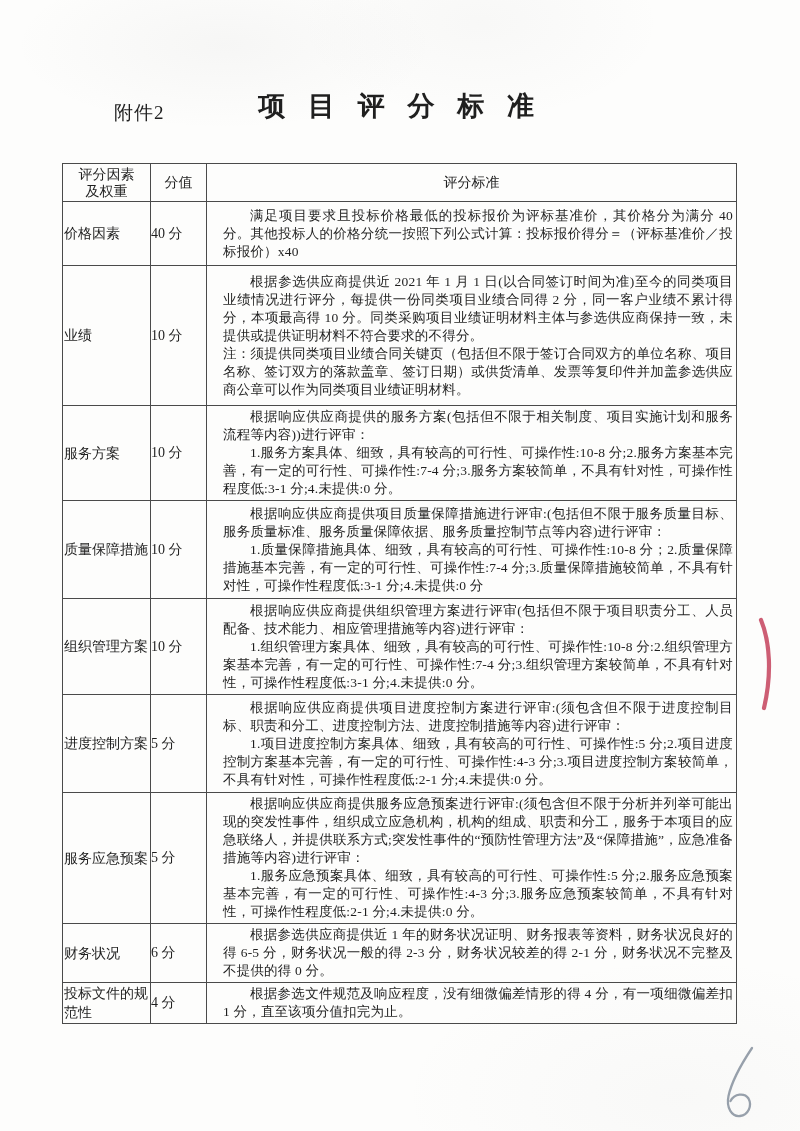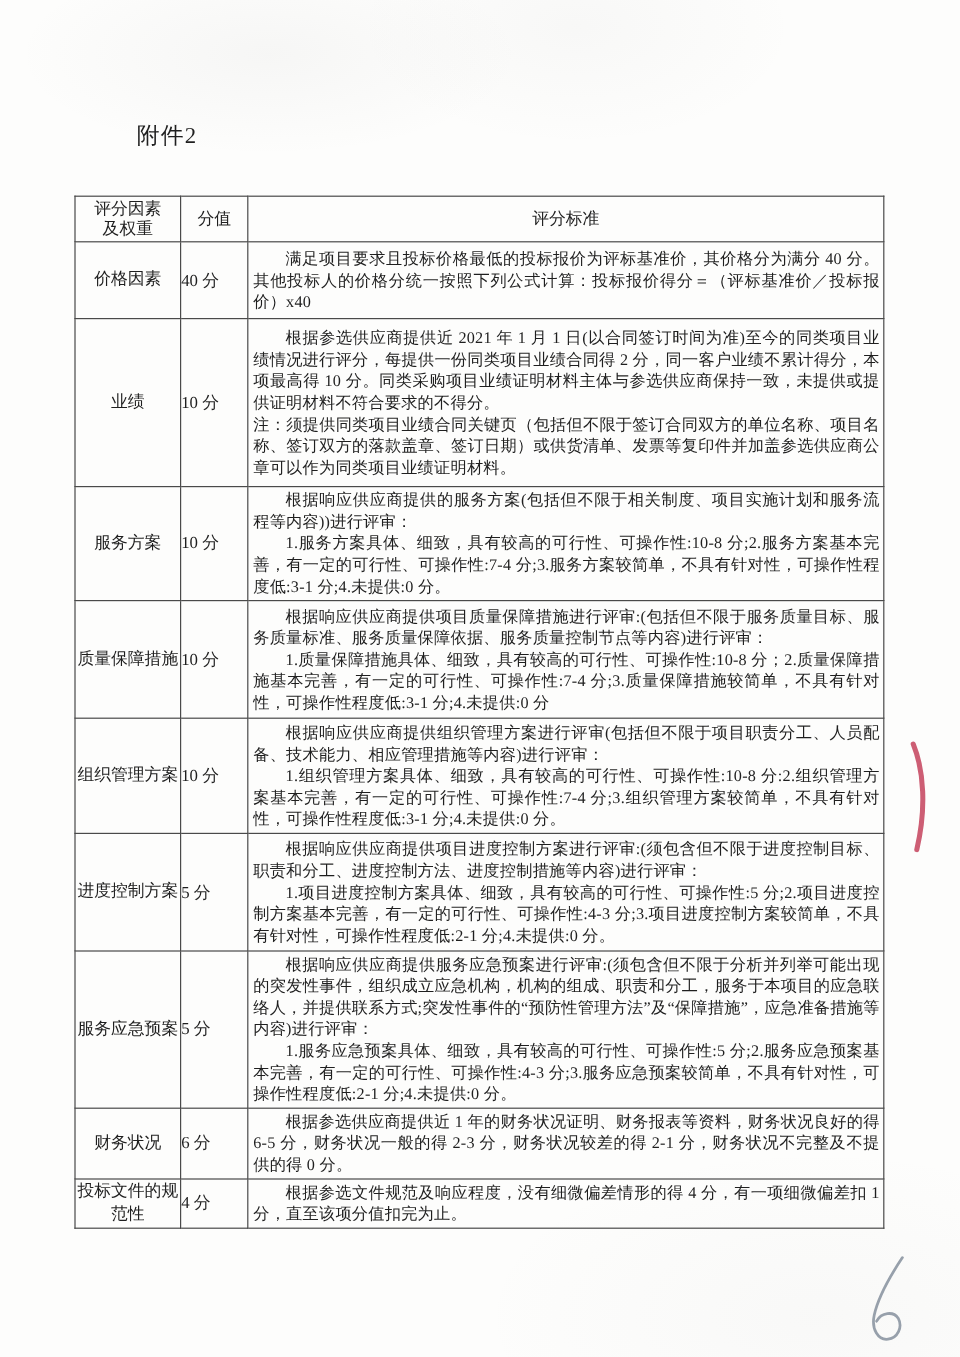--- a/index.html
+++ b/index.html
@@ -41,27 +41,27 @@
   .scoring-table col.c-score{width:56px;}
   .scoring-table th,.scoring-table td{
     border:1px solid var(--border);
     vertical-align:middle;
     font-weight:normal;
   }
   .scoring-table thead tr{height:38px;}
   .scoring-table th{font-size:14px;text-align:center;}
   .scoring-table th.factor-h{padding:0 9px;line-height:17px;}
   td.factor-cell{
-    font-size:14px;text-align:center;
+    font-size:14px;
     padding:0 1px;line-height:19px;
   }
   td.score-cell{font-size:14px;text-align:left;padding:0;}
   td.criteria-cell{
     font-size:13.5px;line-height:18px;
-    padding:2px 3px 2px 4px;
+    padding:2px 3px 2px 16px;
     letter-spacing:0.2px;
     text-align:justify;
   }
   td.criteria-cell p{margin:0;}
   td.criteria-cell p.indent{text-indent:2em;}
   
   tbody tr:nth-child(1){height:64px;}
   tbody tr:nth-child(2){height:140px;}
   tbody tr:nth-child(3){height:93px;}
   tbody tr:nth-child(4){height:98px;}
@@ -75,20 +75,21 @@
   .page-num{position:absolute;left:716px;top:1044px;}
   .page-num path{stroke:var(--pencil);stroke-width:2.3;fill:none;stroke-linecap:round;}
 </style>
 </head>
 <body>
 
 <div class="page">
 
   <div class="attachment">附件2</div>
 
+  <h1 class="title">项 目 评 分 标 准</h1>
 
   <table class="scoring-table">
     <colgroup>
       <col class="c-factor">
       <col class="c-score">
       <col class="c-criteria">
     </colgroup>
     <thead>
       <tr>
         <th class="factor-h">评分因素及权重</th>

